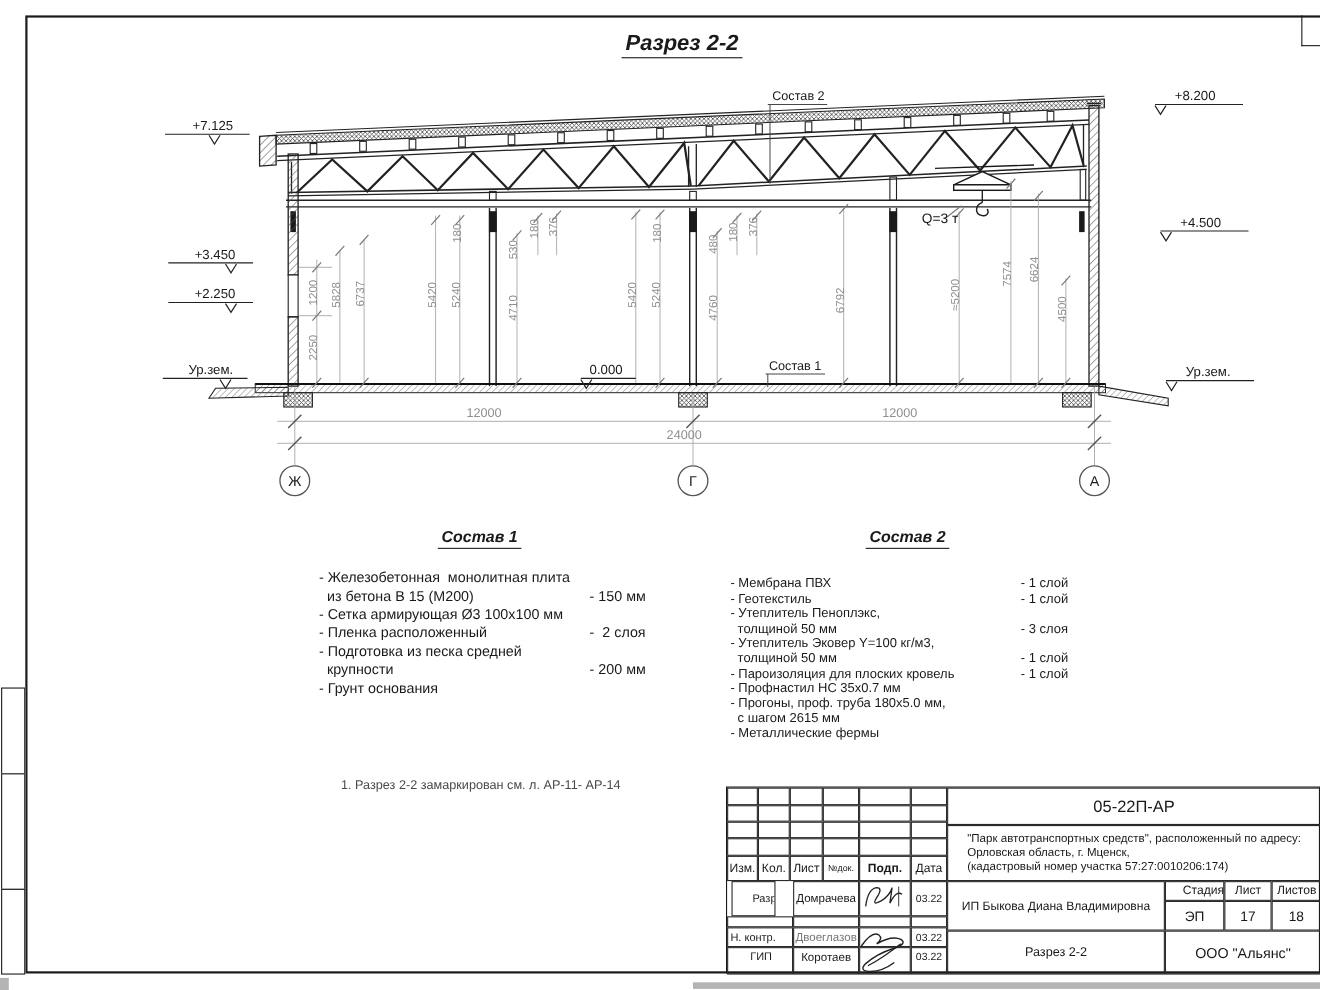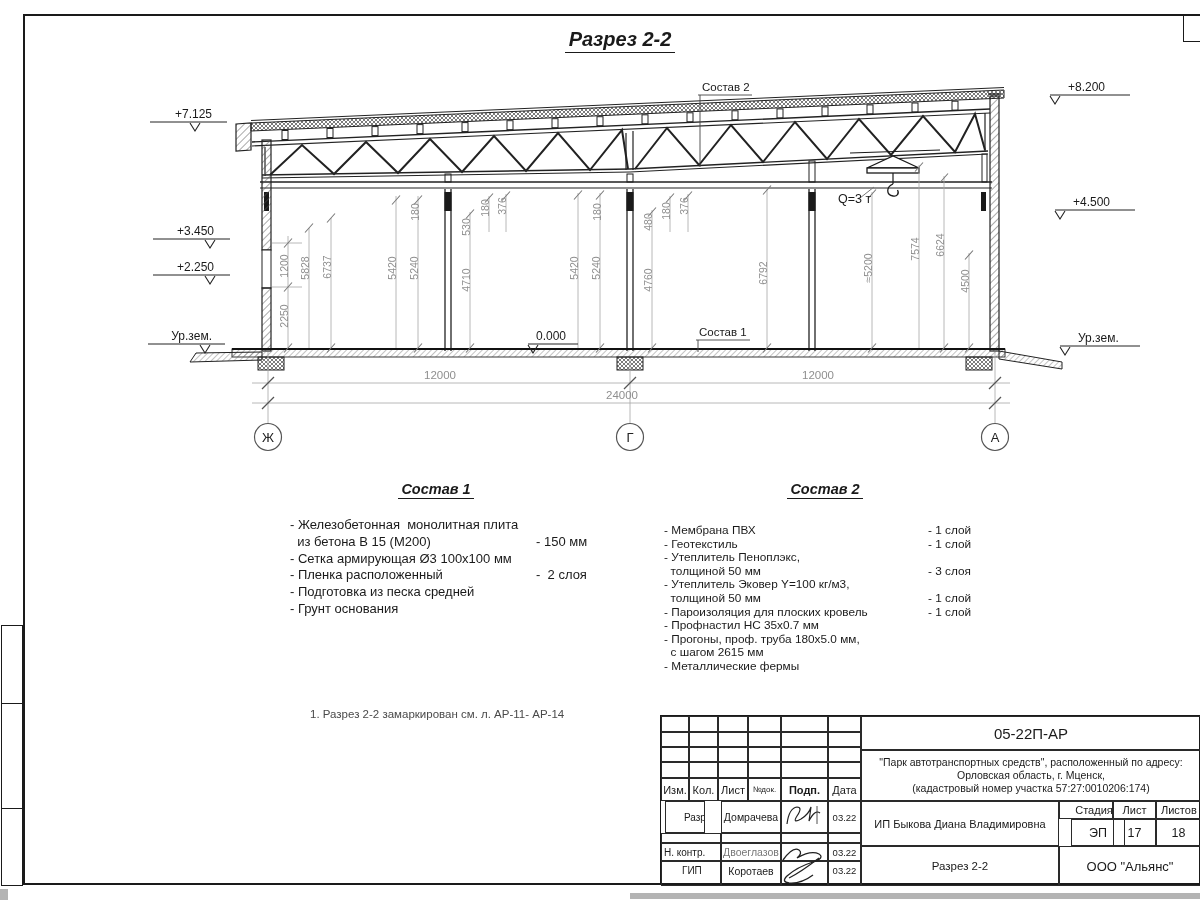--- a/index.html
+++ b/index.html
@@ -24,21 +24,21 @@
   .sostav1{left:290px;top:481px;width:292px;font-size:13px;}
   .sostav1 .row{line-height:16.8px;}
   .sostav1 .row .rv{left:246px;}
   .sostav2{left:664px;top:481px;width:322px;font-size:11.8px;}
   .sostav2 .rows{margin-top:27px;}
   .sostav2 .row{line-height:13.6px;}
   .sostav2 .row .rv{left:264px;}
   .note{left:310px;top:708px;font-size:11.5px;color:#4a4a4a;}
   
   .tb{left:660px;top:715px;width:540px;height:170px;border:1.6px solid #1a1a1a;box-sizing:border-box;font-size:11px;}
-  .tb .cell{position:absolute;box-sizing:border-box;border:0.9px solid #2a2a2a;display:flex;align-items:center;justify-content:center;text-align:center;overflow:hidden;}
+  .tb .cell{position:absolute;box-sizing:border-box;border:0.9px solid #2a2a2a;display:flex;align-items:center;justify-content:center;overflow:hidden;}
   .sig-svg{position:absolute;pointer-events:none;}
   .gray-name{color:#777;}
 </style>
 </head>
 <body>
 
 <svg class="abs" style="left:0;top:0;" width="1200" height="760" viewBox="0 0 1200 760">
   <defs>
     <pattern id="hatch" patternUnits="userSpaceOnUse" width="5" height="5" patternTransform="rotate(45)">
       <line x1="0" y1="0" x2="0" y2="5" stroke="#555" stroke-width="1"></line>
@@ -283,20 +283,21 @@
 </div>
 
 <div class="abs sostav sostav1">
   <div class="st-title"><span>Состав 1</span></div>
   <div class="rows">
     <div class="row"><span>- Железобетонная  монолитная плита</span><span class="rv"></span></div>
     <div class="row"><span>  из бетона В 15 (М200)</span><span class="rv">- 150 мм</span></div>
     <div class="row"><span>- Сетка армирующая Ø3 100х100 мм</span><span class="rv"></span></div>
     <div class="row"><span>- Пленка расположенный</span><span class="rv">-  2 слоя</span></div>
     <div class="row"><span>- Подготовка из песка средней</span><span class="rv"></span></div>
+    <div class="row"><span>  крупности</span><span class="rv">- 200 мм</span></div>
     <div class="row"><span>- Грунт основания</span><span class="rv"></span></div>
   </div>
 </div>
 
 <div class="abs sostav sostav2">
   <div class="st-title"><span>Состав 2</span></div>
   <div class="rows">
     <div class="row"><span>- Мембрана ПВХ</span><span class="rv">- 1 слой</span></div>
     <div class="row"><span>- Геотекстиль</span><span class="rv">- 1 слой</span></div>
     <div class="row"><span>- Утеплитель Пеноплэкс,</span><span class="rv"></span></div>
@@ -385,17 +386,17 @@
       <div>"Парк автотранспортных средств",  расположенный по адресу:</div>
       <div>Орловская область, г. Мценск,</div>
       <div>(кадастровый номер участка 57:27:0010206:174)</div>
     </div>
   </div>
   <div class="cell" style="left:200px;top:85px;width:198px;height:45px;font-size:11px;">ИП Быкова Диана Владимировна</div>
   <div class="cell" style="left:200px;top:130px;width:198px;height:40px;font-size:11.5px;">Разрез 2-2</div>
   <div class="cell" style="left:398px;top:85px;width:54px;height:18px;font-size:11px;padding-left:16px;">Стадия</div>
   <div class="cell" style="left:452px;top:85px;width:43px;height:18px;font-size:11px;">Лист</div>
   <div class="cell" style="left:495px;top:85px;width:45px;height:18px;font-size:11px;justify-content:flex-start;padding-left:4px;">Листов</div>
-  <div class="cell" style="left:398px;top:103px;width:54px;height:27px;font-size:12.5px;margin-left:12px;">ЭП</div>
+  <div class="cell" style="left:398px;top:103px;width:54px;height:27px;font-size:12.5px;">ЭП</div>
   <div class="cell" style="left:452px;top:103px;width:43px;height:27px;font-size:12.5px;">17</div>
   <div class="cell" style="left:495px;top:103px;width:45px;height:27px;font-size:12.5px;">18</div>
   <div class="cell" style="left:398px;top:130px;width:142px;height:40px;font-size:13px;">ООО "Альянс"</div>
 </div>
 
 </body></html>

